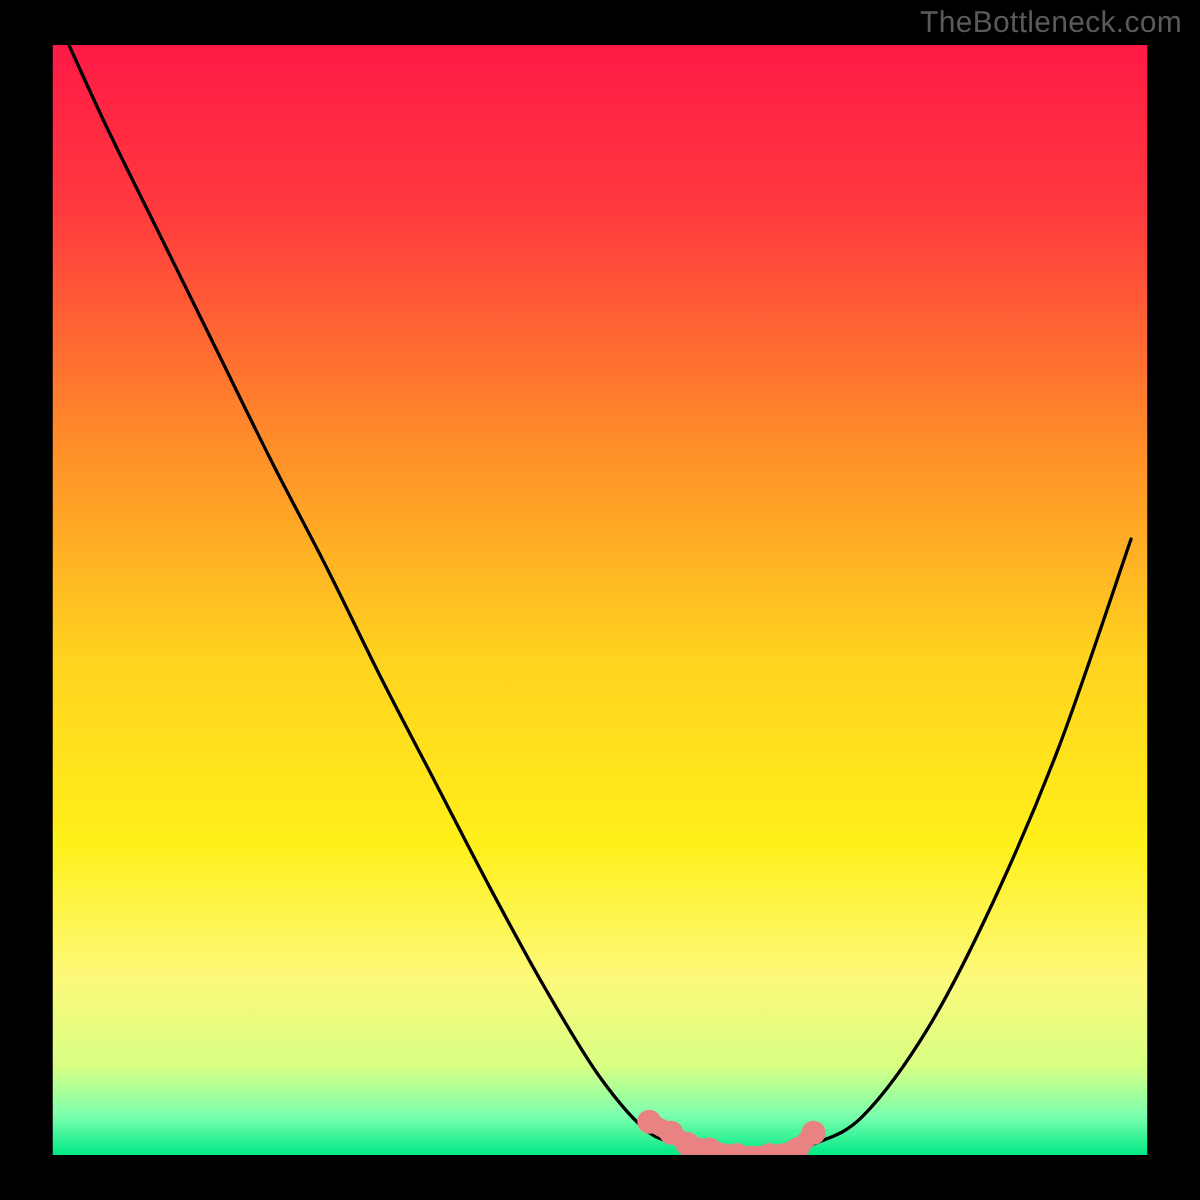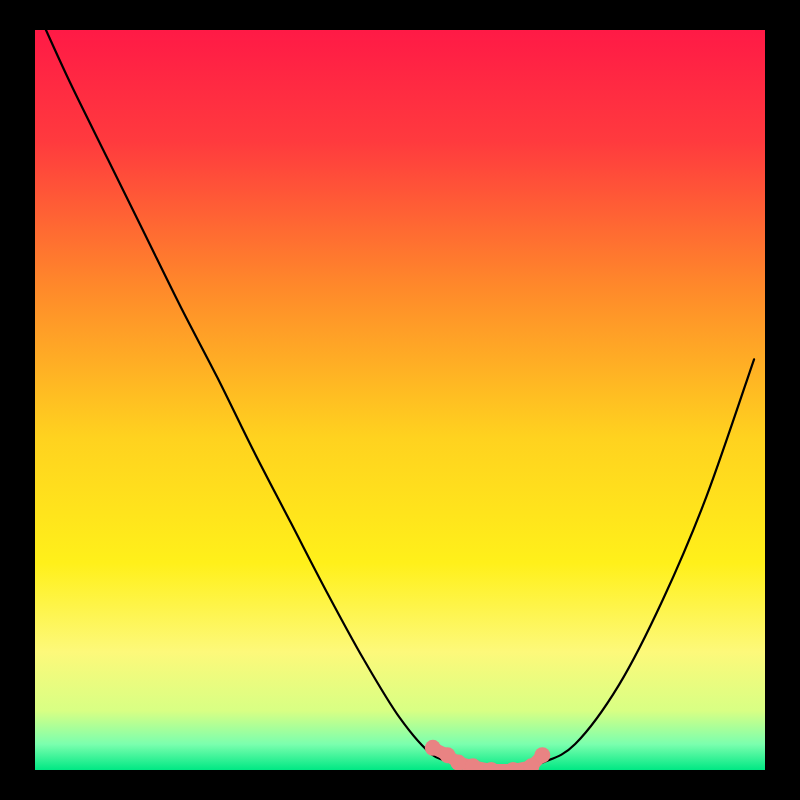--- a/index.html
+++ b/index.html
@@ -40,20 +40,21 @@
     position: absolute;
     left: 0; top: 0;
     width: 730px;
     height: 740px;
   }
 </style>
 </head>
 <body>
 
 <div class="frame">
+  <div class="watermark">TheBottleneck.com</div>
   <div class="plot-area">
     <svg class="gradient-bg" viewBox="0 0 730 740" preserveAspectRatio="none">
       <defs>
         <linearGradient id="bg-grad" x1="0" y1="0" x2="0" y2="1">
             <stop offset="0%" stop-color="#ff1a46"></stop>
             <stop offset="15%" stop-color="#ff3a3e"></stop>
             <stop offset="35%" stop-color="#ff8a2a"></stop>
             <stop offset="55.00000000000001%" stop-color="#ffd21f"></stop>
             <stop offset="72%" stop-color="#fff01a"></stop>
             <stop offset="84%" stop-color="#fdf97a"></stop>

